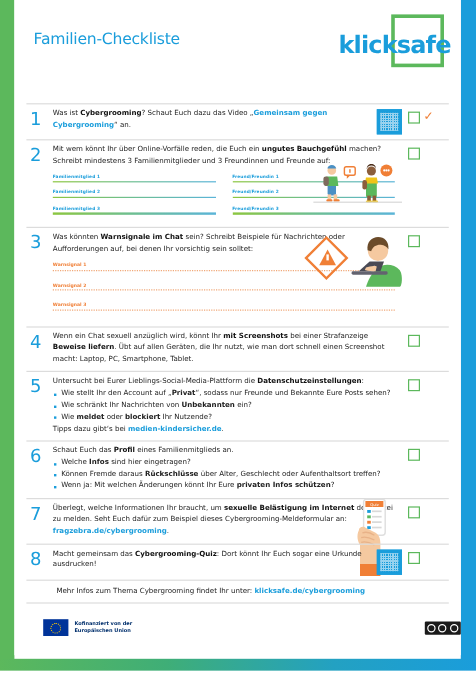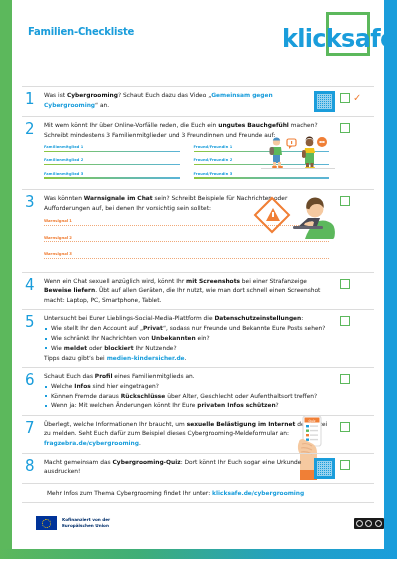--- a/index.html
+++ b/index.html
@@ -37,41 +37,41 @@
     padding: 0 0 0 0;
   }
 
   
   .header {
     position: relative;
     padding: 26px 18px 4px 16px;
     height: 86px;
   }
   .h-title {
-    font-size: 10px; font-weight: bold; color: #1a9ddb;
+    font-size: 13px; font-weight: normal; color: #1a9ddb;
     letter-spacing: -0.2px;
     margin-bottom: 6px;
   }
   .h-sub {
     font-size: 10.5px; color: #333333; letter-spacing: -0.1px;
   }
   
   .logo {
     position: absolute; right: 10px; top: 10px;
     width: 92px; height: 52px;
   }
   .logo-sq {
     position: absolute; right: 4px; top: 2px;
     width: 44px; height: 44px;
     border: 3px solid #5cb85c;
     background: transparent;
   }
   .logo-word {
     position: absolute; left: 0; top: 15px;
-    font-size: 24px; font-weight: bold; color: #1a9ddb;
+    font-size: 20px; font-weight: bold; color: #1a9ddb;
     letter-spacing: -0.7px;
     z-index: 2;
   }
 
   
   .rows { padding: 0 10px 0 10px; }
   .row {
     position: relative;
     display: flex;
     border-top: 1px solid #dcdcdc;

